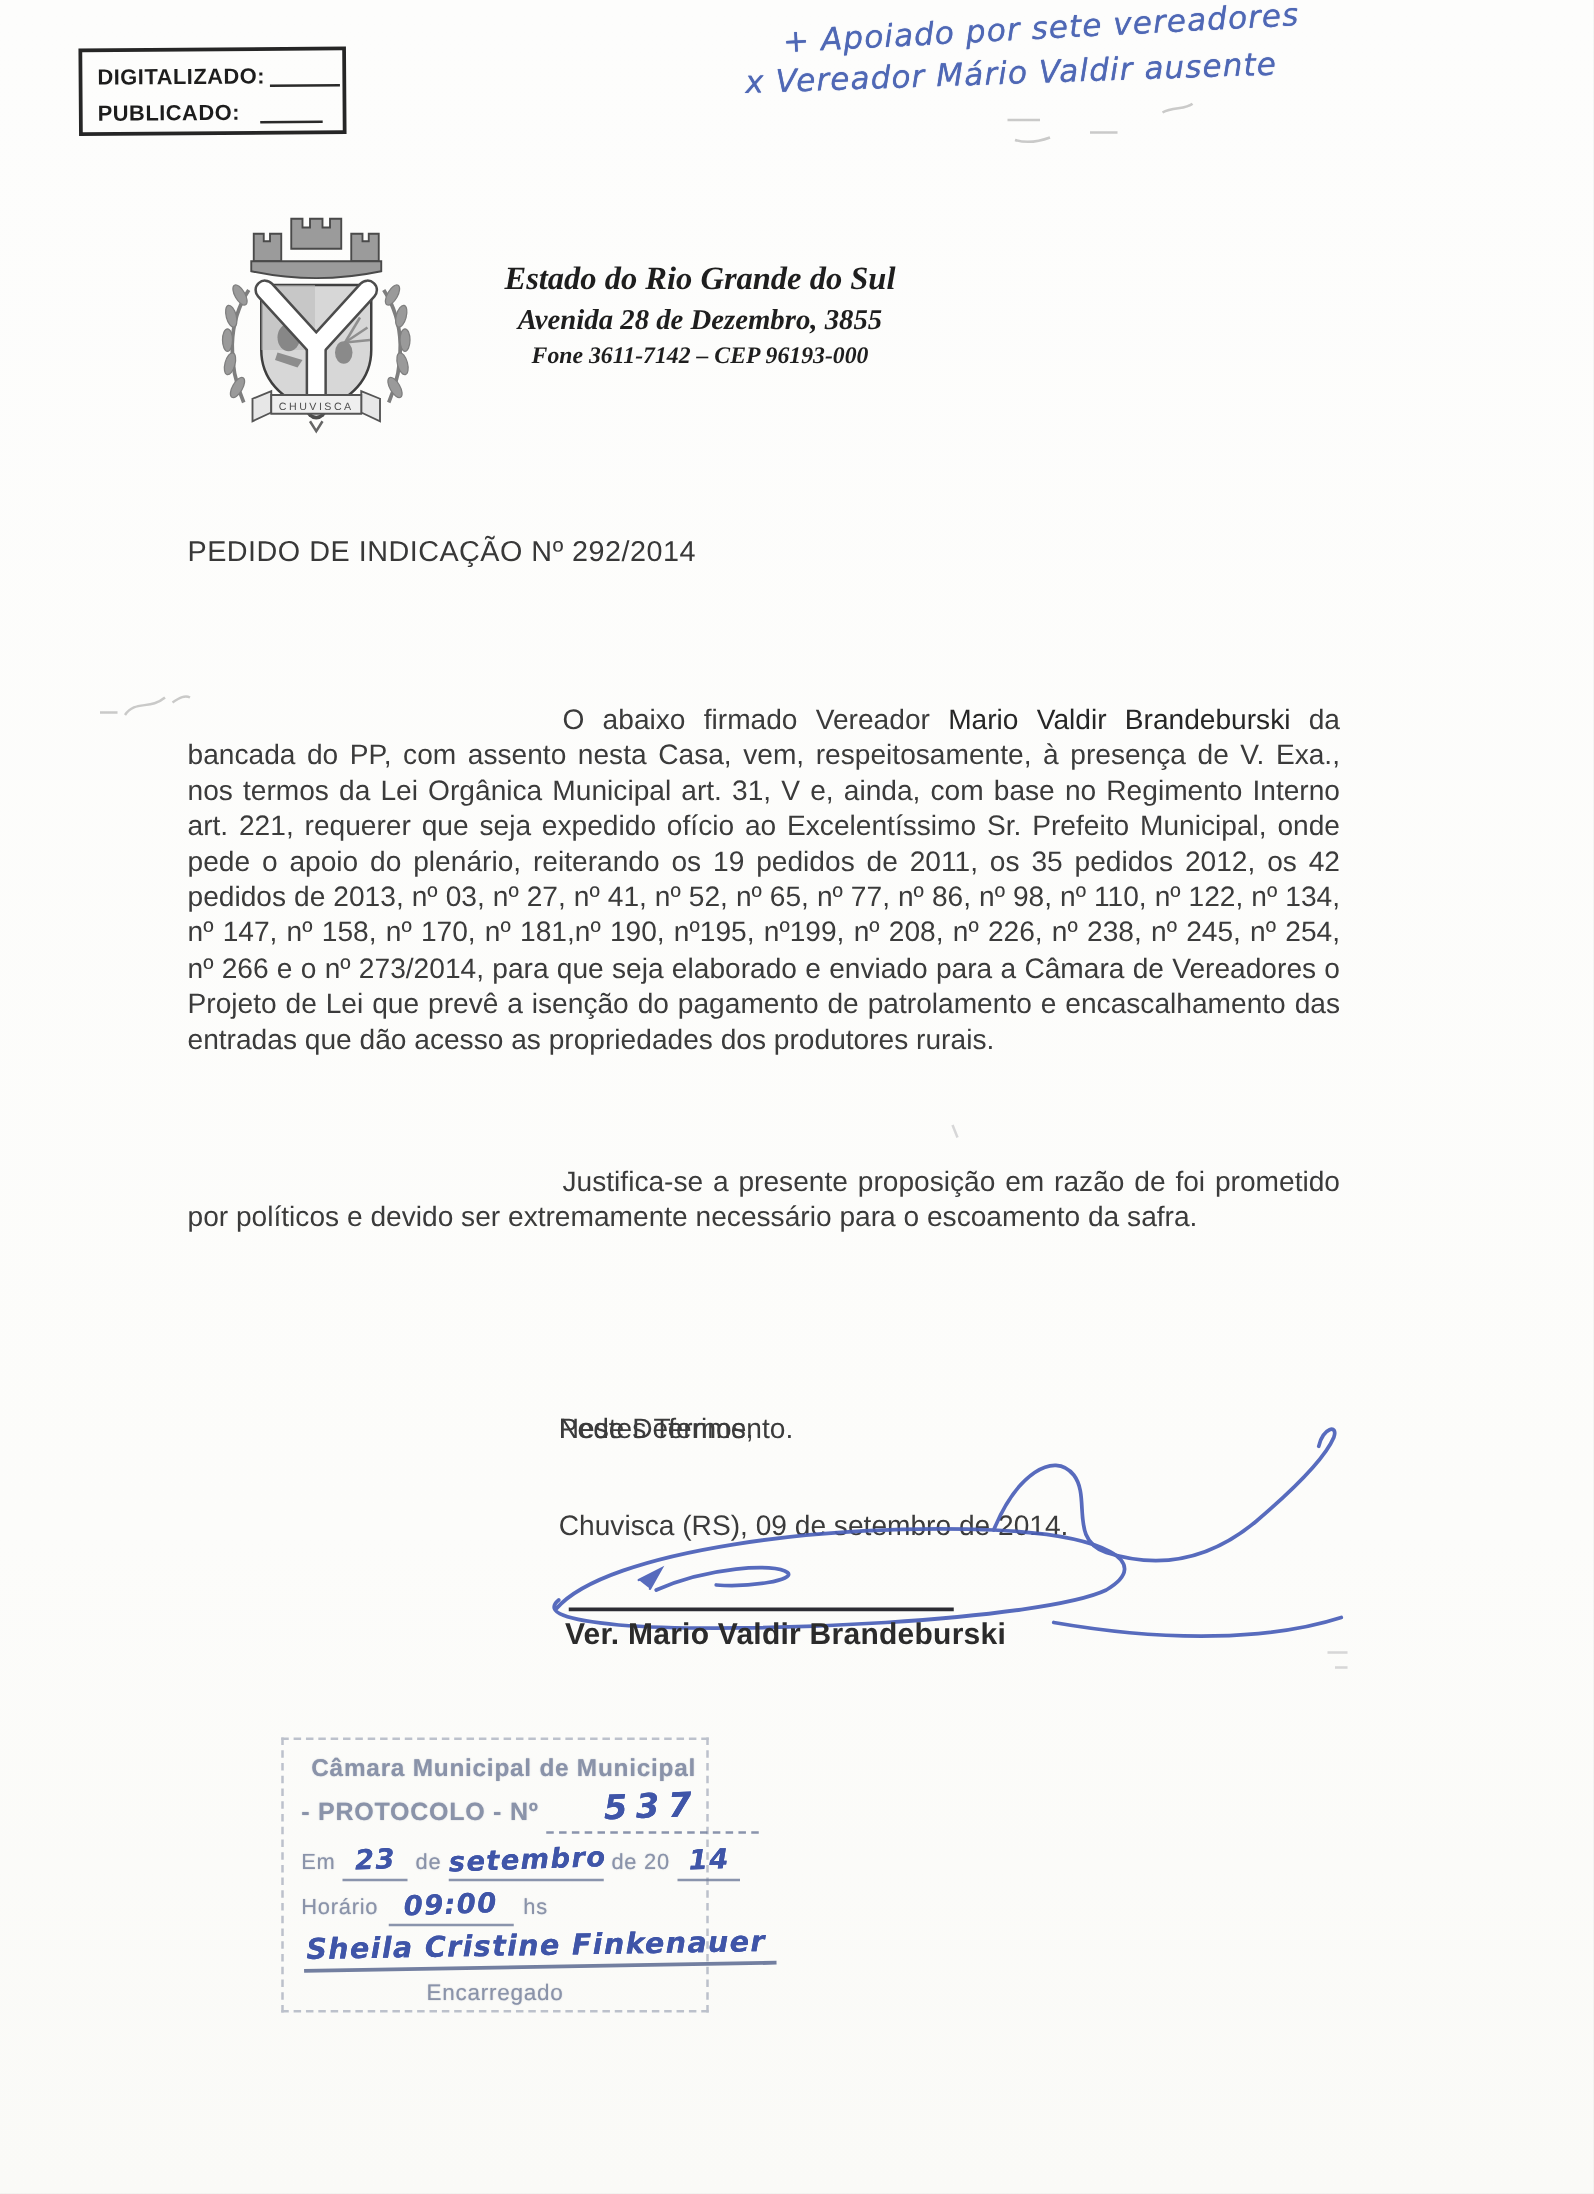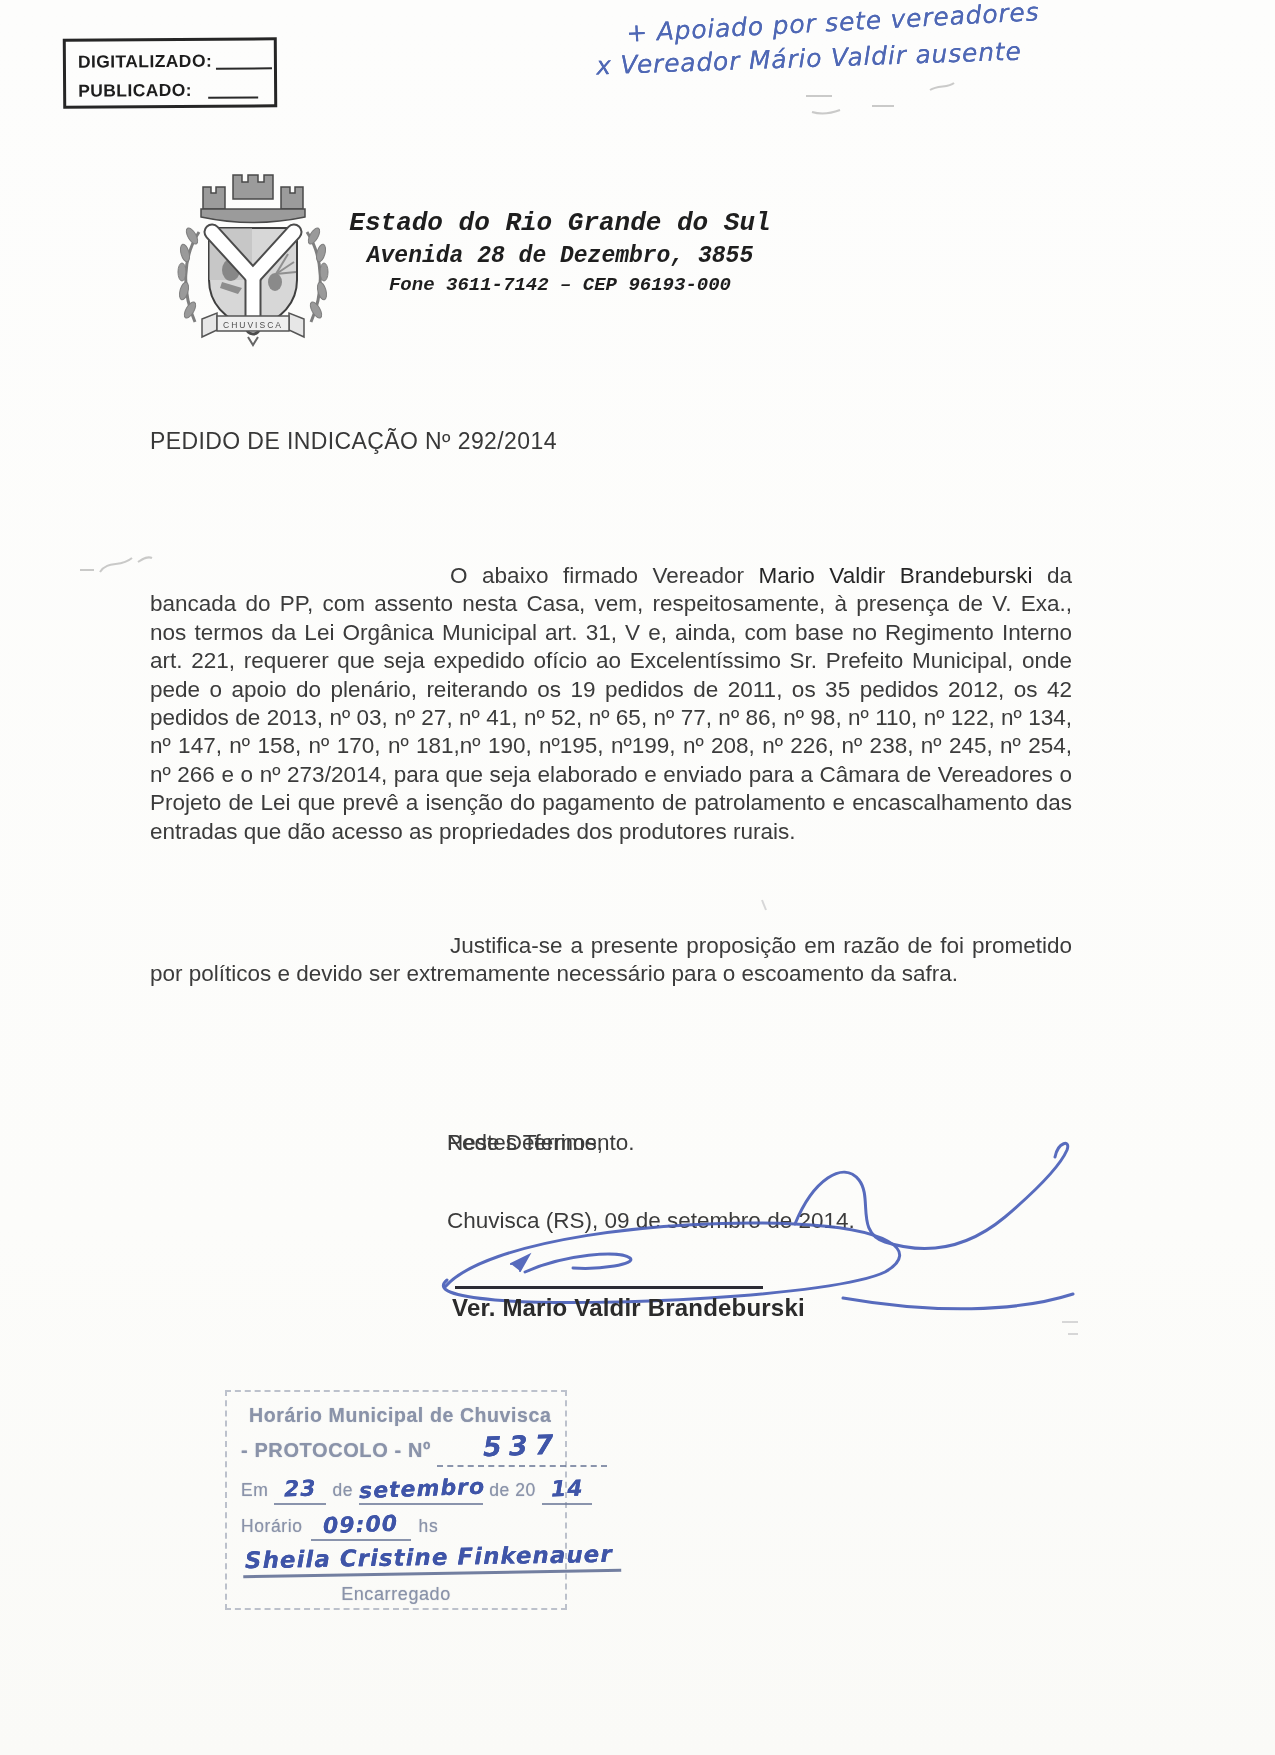--- a/index.html
+++ b/index.html
@@ -21,21 +21,21 @@
   .handnote{
     position:absolute;font-family:"DejaVu Sans",sans-serif;font-style:italic;
     color:#4f68b5;white-space:nowrap;letter-spacing:.8px;text-shadow:0 0 .6px #4f68b5;
   }
   .hn1{left:626px;top:8px;font-size:25px;transform:rotate(-3deg);}
   .hn2{left:596px;top:44px;font-size:25px;transform:rotate(-2deg);}
   
   .crest{position:absolute;left:164px;top:170px;}
   .letterhead{
     position:absolute;left:255px;top:206px;width:610px;text-align:center;
-    font-family:Liberation Mono, monospace;font-style:italic;font-weight:bold;color:#1e1e1e;
+    font-family:Liberation Serif, serif;font-style:italic;font-weight:bold;color:#1e1e1e;
   }
   .lh1{font-size:26px;line-height:34px;}
   .lh2{font-size:27px;line-height:36px;}
   .lh3{font-size:23px;line-height:32px;}
   .lh4{font-size:19px;line-height:26px;}
   
   .addressee{
     position:absolute;left:150px;top:352px;width:925px;
     font-weight:bold;font-size:23.5px;line-height:30px;color:#2e2e2e;
     text-align:justify;letter-spacing:.2px;
@@ -170,21 +170,21 @@
       <path d="M110 150 C150 132 205 128 215 136 C222 142 185 148 158 146"></path>
       <path d="M96 142 L114 133 L105 149" fill="#4a5fb8" stroke-width="2"></path>
       <path d="M380 102 C398 58 428 38 444 58 C458 76 440 110 470 120 C520 136 560 120 590 95 C624 66 646 42 652 28 C656 17 643 20 640 35"></path>
       <path d="M428 176 C520 192 602 190 658 172"></path>
     </g>
   </svg>
   <div class="sig-rule"></div>
   <div class="sig-name">Ver. Mario Valdir Brandeburski</div>
 
   <div class="stamp">
-    <div class="st-row st1 st-print">Horário Municipal de Chuvisca</div>
+    <div class="st-row st1 st-print">Câmara Municipal de Municipal</div>
     <div class="st-row st2">
       <span class="st-print">- PROTOCOLO - Nº</span><span class="st-blank num-blank"><span class="hand num-val">537</span></span>
     </div>
     <div class="st-row st3">
       <span class="st-print">Em</span><span class="st-blank day-blank"><span class="hand sm-hand">23</span></span><span class="st-print">de</span><span class="st-blank month-blank"><span class="hand sm-hand">setembro</span></span><span class="st-print">de 20</span><span class="st-blank year-blank"><span class="hand sm-hand">14</span></span>
     </div>
     <div class="st-row st4">
       <span class="st-print">Horário</span><span class="st-blank time-blank"><span class="hand sm-hand">09:00</span></span><span class="st-print">hs</span>
     </div>
     <div class="st-row st5">

